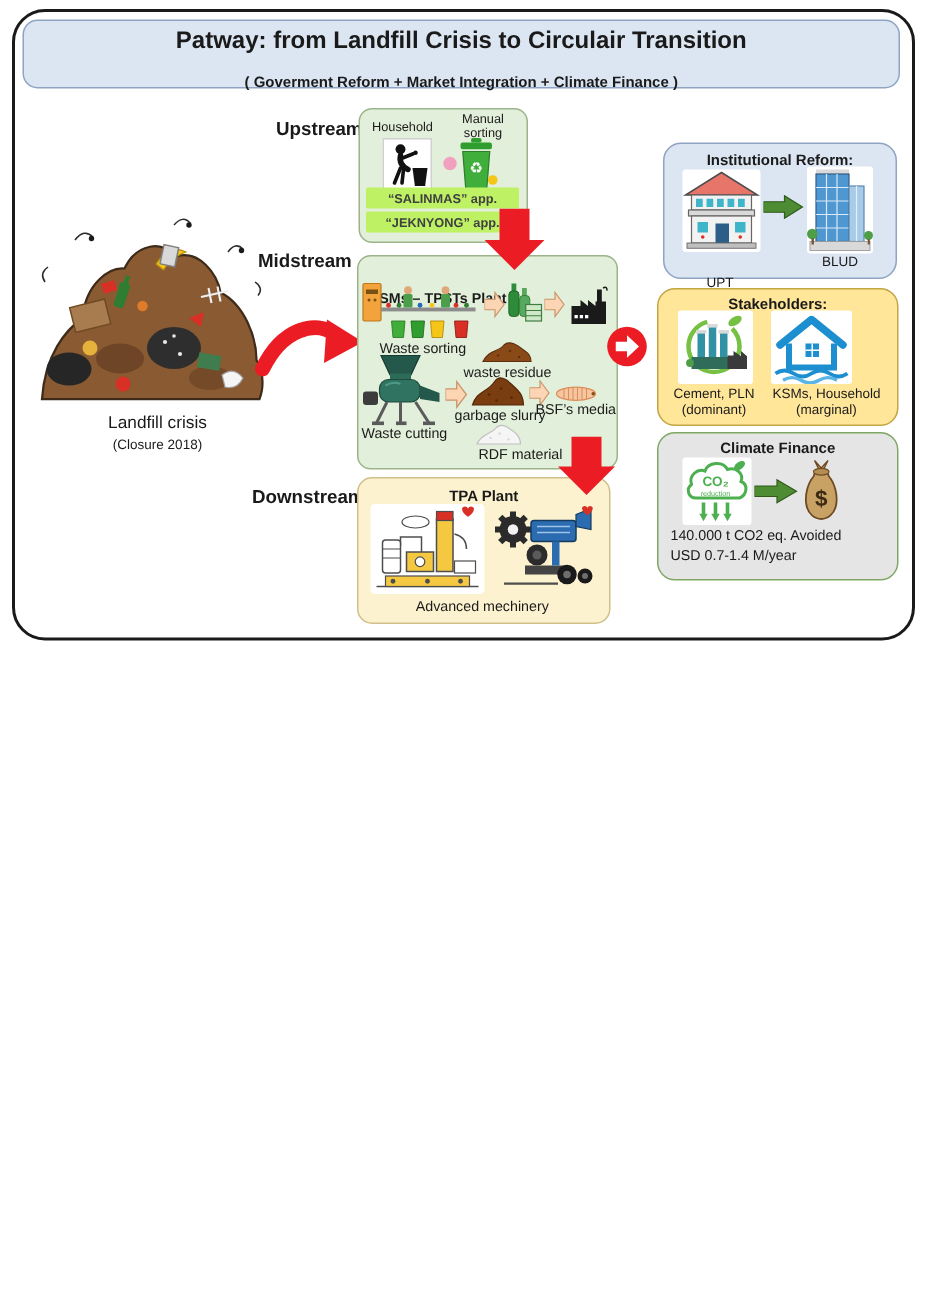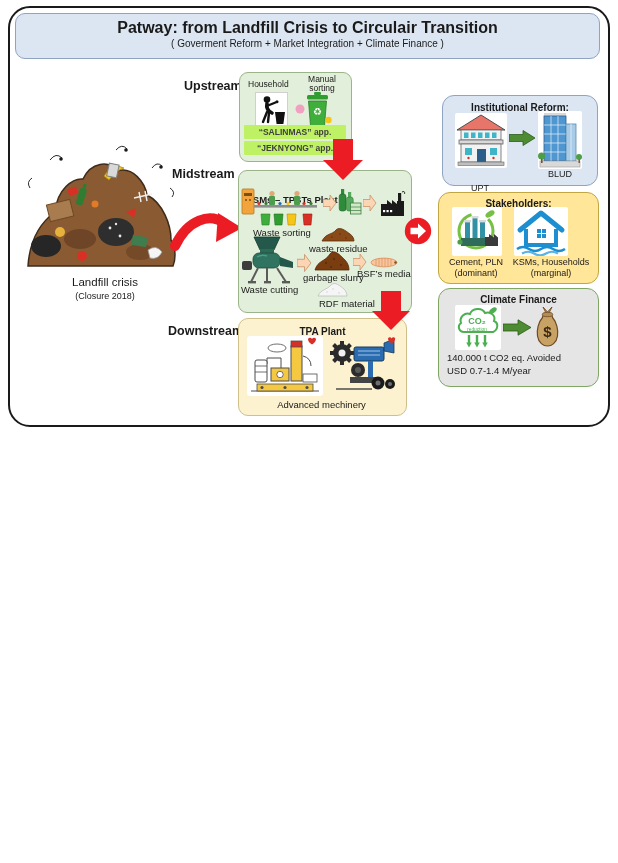--- a/index.html
+++ b/index.html
@@ -1,21 +1,21 @@
 <!DOCTYPE html>
 <html><head>
 <meta charset="utf-8">
 <style>
   html,body{margin:0;padding:0;}
   body{width:618px;height:863px;background:#ffffff;font-family:"Liberation Sans",sans-serif;color:#1a1a1a;position:relative;overflow:hidden;}
   .abs{position:absolute;}
   .frame{position:absolute;left:8px;top:6px;width:598px;height:417px;border:2px solid #1a1a1a;border-radius:22px;background:#ffffff;}
   .title-box{position:absolute;left:15px;top:13px;width:583px;height:44px;background:#dce6f2;border:1.4px solid #8ea4c2;border-radius:10px;text-align:center;}
   .title-main{font-size:16px;font-weight:bold;margin-top:5px;}
-  .title-sub{font-size:10px;font-weight:normal;margin-top:1px;}
+  .title-sub{font-size:10px;font-weight:bold;margin-top:13px;}
   .stage{position:absolute;font-weight:bold;font-size:12.5px;white-space:nowrap;text-align:center;}
   .gbox{position:absolute;background:#e2efda;border:1.5px solid #9bb489;border-radius:9px;}
   .lbl{position:absolute;font-size:9.5px;white-space:nowrap;}
   .sm{font-size:8.5px;}
   .appbar{position:absolute;left:244px;width:102px;height:14px;font-size:8.5px;font-weight:bold;text-align:center;line-height:14px;color:#404040;border-radius:1px;}
   .cream{position:absolute;background:#fdf2cf;border:1.5px solid #cfc08a;border-radius:10px;}
   .panel-title{font-size:10px;font-weight:bold;text-align:center;white-space:nowrap;}
   .bluebox{position:absolute;background:#dce6f2;border:1.5px solid #8ea4c2;border-radius:12px;}
   .yellowbox{position:absolute;background:#ffe699;border:1.5px solid #c2a643;border-radius:12px;}
   .greenbox2{position:absolute;background:#e5e5e5;border:1.5px solid #7fa763;border-radius:12px;}
@@ -377,21 +377,21 @@
   <path d="M6,23 L27,6 L48,23" stroke="#1d8fd1" stroke-width="5" fill="none" stroke-linejoin="round" stroke-linecap="round"></path>
   <path d="M12,22 L12,38 L42,38 L42,22" fill="#ffffff" stroke="#1d8fd1" stroke-width="4"></path>
   <rect x="23" y="22" width="9" height="9" fill="#1d8fd1"></rect>
   <line x1="27.5" y1="22" x2="27.5" y2="31" stroke="#ffffff" stroke-width="1"></line>
   <line x1="23" y1="26.5" x2="32" y2="26.5" stroke="#ffffff" stroke-width="1"></line>
   <path d="M3,42 Q9,38 15,42 T27,42 T39,42 T51,42" stroke="#1d8fd1" stroke-width="2.6" fill="none"></path>
   <path d="M8,46.5 Q14,43 20,46.5 T32,46.5 T44,46.5" stroke="#5ab4e5" stroke-width="2.2" fill="none"></path>
 </svg>
 <div class="cap" style="left:442px;top:257px;width:68px;">Cement, PLN</div>
 <div class="cap" style="left:442px;top:268px;width:68px;">(dominant)</div>
-<div class="cap" style="left:508px;top:257px;width:86px;">KSMs, Households</div>
+<div class="cap" style="left:508px;top:257px;width:86px;">KSMs, Household</div>
 <div class="cap" style="left:508px;top:268px;width:86px;">(marginal)</div>
 
 <div class="greenbox2" style="left:438px;top:288px;width:159px;height:97px;">
   <div class="panel-title" style="margin-top:5px;">Climate Finance</div>
 </div>
 <svg class="abs whitebg" style="left:455px;top:305px;border-radius:2px;" width="46" height="45" viewBox="0 0 46 45">
   <path d="M9,27 C4,27 2,21 6,18 C4,12 10,7 15,9 C17,3 27,2 30,8 C36,6 41,11 39,16 C44,18 43,25 38,27 Z" fill="#ffffff" stroke="#4caf50" stroke-width="2"></path>
   <text x="22" y="19" font-size="9" font-weight="bold" fill="#4caf50" text-anchor="middle">CO₂</text>
   <text x="22" y="25.5" font-size="4.8" fill="#4caf50" text-anchor="middle">reduction</text>
   <ellipse cx="38" cy="5.5" rx="4.2" ry="2.4" fill="#4caf50" transform="rotate(-35 38 5.5)"></ellipse>

